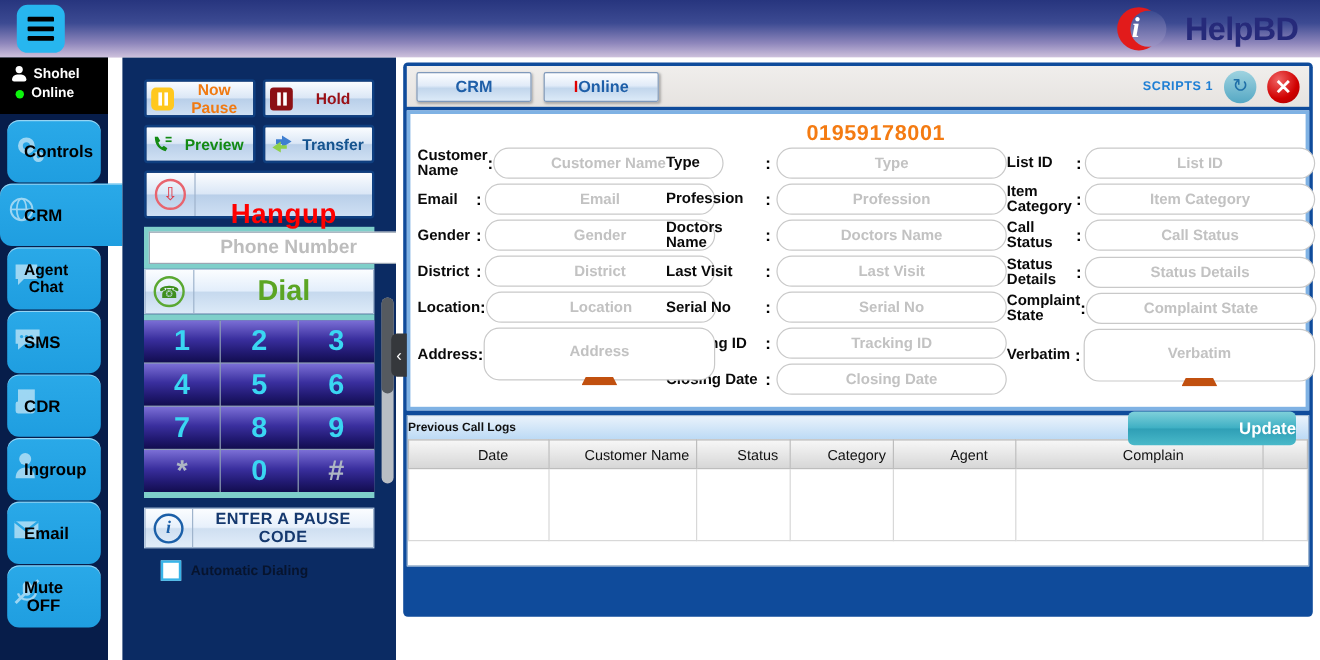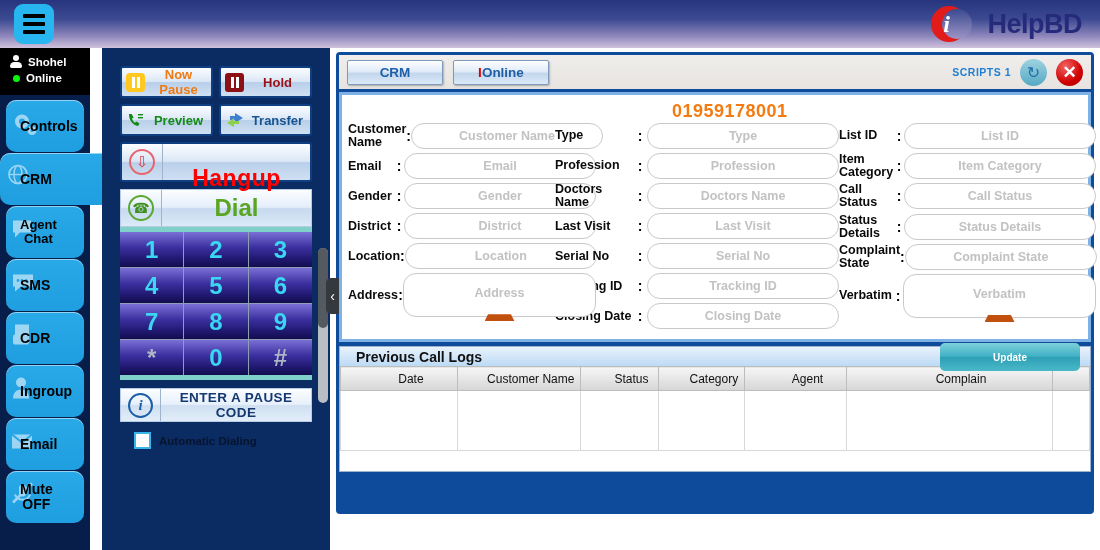--- a/index.html
+++ b/index.html
@@ -240,29 +240,30 @@
   .ta-wrap { flex:1; position:relative; display:flex; }
   .grip {
     position:absolute; bottom:-4px; left:50%; transform:translateX(-50%);
     width:30px; height:7px; background:#c1500f; cursor:ns-resize;
     clip-path: polygon(12% 0, 88% 0, 100% 100%, 0 100%);
   }
   .update-row { display:flex; justify-content:flex-end; padding: 10px 8px 0 0; }
   .update-btn {
     width:140px; height:28px; border:none; border-radius:5px;
     background: linear-gradient(to bottom,#7fd0da 0%,#3fb0c4 48%,#2f9fb6 52%,#49b9c9 100%);
-    color:#fff; font-size:10px; font-weight:bold; cursor:pointer;
+    color:#fff; font-size:14px; font-weight:bold; cursor:pointer;
     font-family:"Liberation Sans", sans-serif;
+    text-align:right;
   }
 
   .logscard { background:#fff; border:1px solid #9ab3cf; margin-top:4px; height:126px; }
   .logs-title {
     height:19px; background: linear-gradient(to bottom,#e9f2fb 0%,#bcdaf5 100%);
-    display:flex; align-items:center; padding-left:16px;
-    font-size:14px; font-weight:bold; color:#111;
+    display:flex; align-items:center; padding-left:0;
+    font-size:10px; font-weight:bold; color:#111;
   }
   table.logs { width:100%; border-collapse:collapse; table-layout:fixed; }
   table.logs th {
     height:24px; background: linear-gradient(to bottom,#f6f6f6 0%,#d6d6d6 100%);
     border:1px solid #bdbdbd; font-size:12px; font-weight:normal; color:#111;padding-left:24px;
   }
   table.logs td { height:60px; border:1px solid #d8d8d8; background:#fff; }
 </style>
 </head>
 <body>
@@ -401,20 +402,31 @@
         <span class="lbl txt-blue">Transfer</span>
       </div>
     </div>
 
     <div class="hangup-btn">
       <span class="circ">⇩</span>
       <span class="divider"></span>
       <span class="lbl">Hangup</span>
     </div>
 
+    <div class="teal-wrap">
+      <div class="phone-row">
+        <input class="phone-input" type="text" value="" placeholder="Phone Number" style="">
+        <span class="clear-btn">
+          <svg width="20" height="13" viewBox="0 0 20 13">
+              <path d="M6 1h13v11H6L1 6.5z" fill="none" stroke="#111" stroke-width="1.2"></path>
+              <text x="11" y="9.5" font-size="8" text-anchor="middle" fill="#111" font-family="sans-serif">×</text>
+            </svg>
+        </span>
+      </div>
+    </div>
 
     <div class="dial-btn">
       <span class="circ">☎</span>
       <span class="divider"></span>
       <span class="lbl">Dial</span>
     </div>
 
     <div class="teal-wrap" style="padding:5px 4px 0 4px;"></div>
     <div class="keypad" id="keypad">
         <div class="key">1</div>

